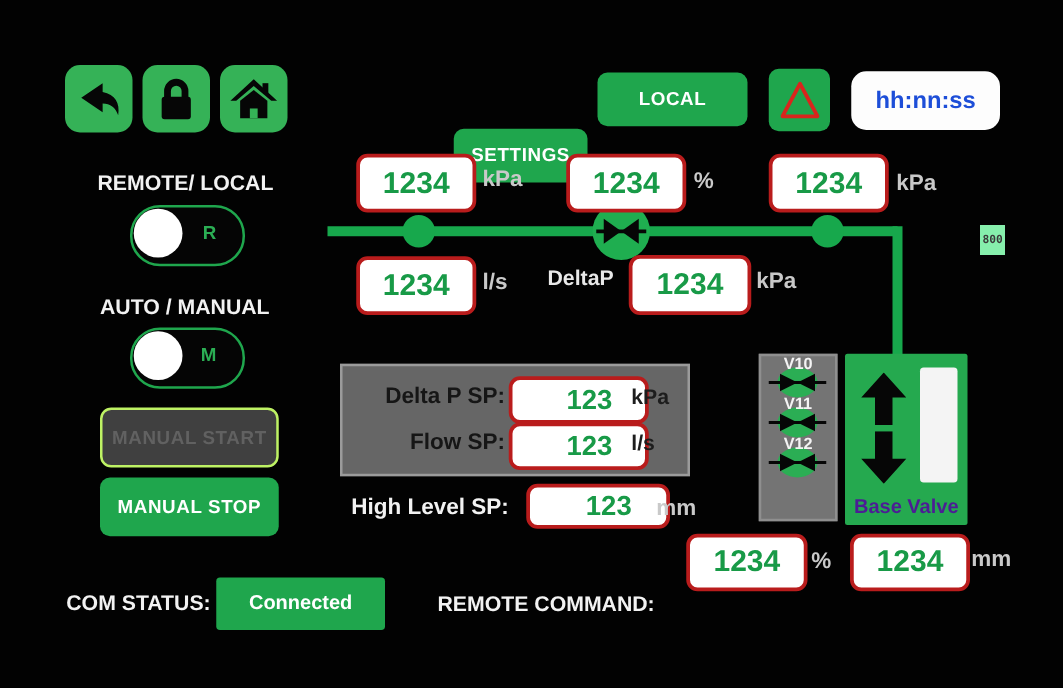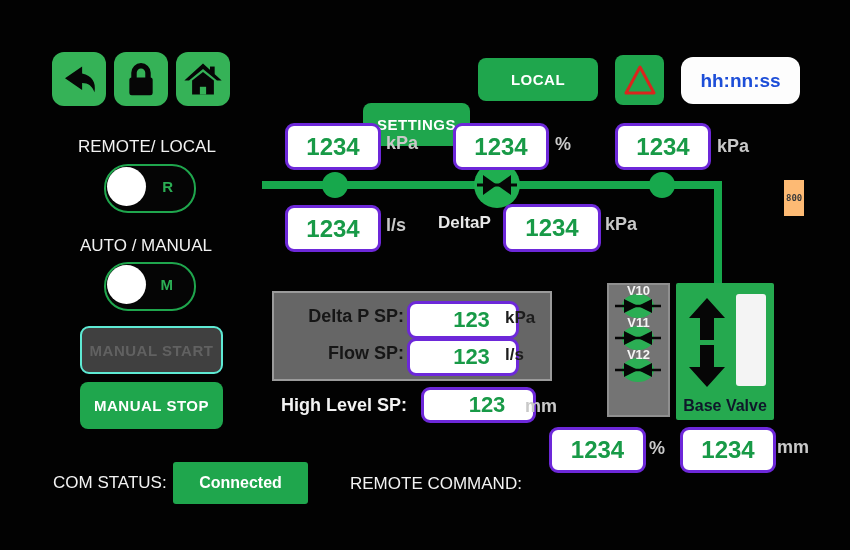--- a/index.html
+++ b/index.html
@@ -5,35 +5,35 @@
   html,body{margin:0;padding:0;background:#000;}
   .screen{position:relative;width:850px;height:550px;background:#020202;overflow:hidden;
           font-family:"Liberation Sans","DejaVu Sans",sans-serif;}
   
   .icon-tile{position:absolute;width:54px;height:54px;background:#35B257;border-radius:12px;
              display:flex;align-items:center;justify-content:center;cursor:pointer;}
   
   .btn{position:absolute;background:#1FA64D;border:none;border-radius:8px;color:#fff;
        font-weight:bold;font-size:15px;letter-spacing:.5px;display:flex;align-items:center;
        justify-content:center;cursor:pointer;font-family:inherit;}
-  .btn-disabled{background:#404040;border:2px solid #5eead4;color:#616161;border-radius:9px;}
+  .btn-disabled{background:#404040;border:2px solid #bef264;color:#616161;border-radius:9px;}
   .time-box{position:absolute;left:681px;top:57px;width:119px;height:47px;background:#fdfdfd;
             border-radius:12px;display:flex;align-items:center;justify-content:center;
             color:#1d4ed8;font-family:Liberation Sans, sans-serif;font-size:19px;font-weight:bold;}
   .alarm-tile{position:absolute;left:615px;top:55px;width:49px;height:50px;background:#1FA64D;
               border-radius:8px;display:flex;align-items:center;justify-content:center;cursor:pointer;}
   
-  .wlabel{position:absolute;color:#f2f2f2;font-weight:normal;font-size:17px;white-space:nowrap;}
+  .wlabel{position:absolute;color:#f2f2f2;font-weight:bold;font-size:17px;white-space:nowrap;}
   
   .toggle{position:absolute;width:88px;height:45px;border:2px solid #1FA64D;border-radius:24px;
           background:#050505;cursor:pointer;}
   .knob{position:absolute;left:1px;top:1px;width:39px;height:39px;border-radius:50%;background:#fff;}
   .tstate{position:absolute;right:21px;top:12px;color:#2BAE54;font-size:15px;font-weight:bold;}
   
-  .valuebox{position:absolute;background:#fff;border:3px solid #6d28d9;border-radius:9px;
+  .valuebox{position:absolute;background:#fff;border:3px solid #b91c1c;border-radius:9px;
             color:#189A47;font-weight:bold;font-size:24px;display:flex;align-items:center;
             justify-content:center;}
   .valuebox.sp{font-size:22px;padding-left:17px;}
   .unit{position:absolute;color:#c9c9c9;font-weight:bold;font-size:18px;white-space:nowrap;}
   
   .pipe{position:absolute;background:#17A84C;}
   .dot{position:absolute;width:26px;height:26px;border-radius:50%;background:#17A84C;}
   .pvalve{position:absolute;left:474px;top:162px;width:46px;height:46px;border-radius:50%;
           background:#1FAE50;display:flex;align-items:center;justify-content:center;}
   
@@ -44,28 +44,28 @@
   
   .valve-bank{position:absolute;left:607px;top:283px;width:63px;height:134px;background:#747474;
               border:2px solid #8f8f8f;box-sizing:border-box;padding-top:2px;}
   .valve-row{position:relative;height:32px;cursor:pointer;}
   .valve-row svg{position:absolute;left:0px;top:5px;}
   .vlabel{position:absolute;top:-4px;left:50%;transform:translateX(-50%);z-index:2;
           color:#f4f4f4;font-weight:bold;font-size:13px;}
   
   .base-valve{position:absolute;left:676px;top:283px;width:98px;height:137px;background:#25A94F;border-radius:2px;}
   .bv-bar{position:absolute;left:60px;top:11px;width:30px;height:92px;background:#f4f4f4;border-radius:3px;}
-  .bv-label{position:absolute;left:0;right:0;bottom:5px;text-align:center;color:#0f172a;
+  .bv-label{position:absolute;left:0;right:0;bottom:5px;text-align:center;color:#4c1d95;
             font-weight:bold;font-size:16px;}
   .bv-arrow{position:absolute;left:12px;cursor:pointer;}
   
   .status-btn{position:absolute;left:173px;top:462px;width:135px;height:42px;background:#1FA64D;
               border-radius:3px;display:flex;align-items:center;justify-content:center;
               color:#fff;font-weight:bold;font-size:16px;}
-  .edge-box{position:absolute;left:784px;top:180px;width:20px;height:36px;background:#fdba74;
+  .edge-box{position:absolute;left:784px;top:180px;width:20px;height:24px;background:#86efac;
             overflow:hidden;color:#3a3a3a;font-size:9px;font-weight:bold;
             display:flex;align-items:center;padding-left:2px;box-sizing:border-box;
             font-family:"DejaVu Sans Mono",monospace;}
 </style>
 </head>
 <body>
 
 <div class="screen">
 
   <div class="icon-tile" style="left:52px;top:52px;">

